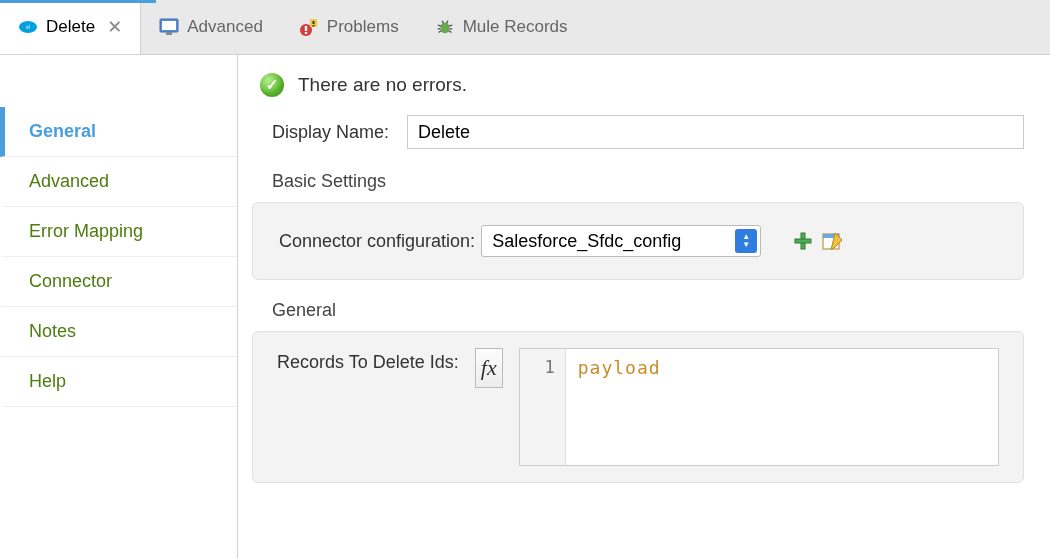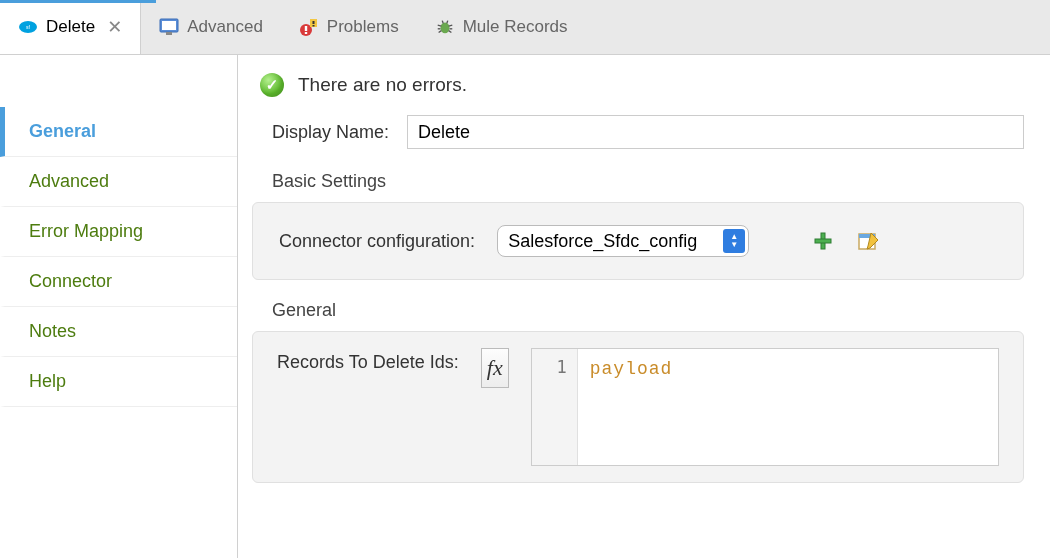--- a/index.html
+++ b/index.html
@@ -29,35 +29,35 @@
     .status-text { font-size: 19px; }
     
     .form-row { display: flex; align-items: center; margin-bottom: 22px; padding-left: 20px; }
     .form-label { font-size: 18px; width: 135px; }
     .form-input { flex: 1; height: 34px; padding: 4px 10px; font-size: 18px; border: 1px solid #ccc; background: #fff; }
     
     .section { margin-bottom: 20px; }
     .section-title { font-size: 18px; color: #444; margin-bottom: 10px; padding-left: 20px; }
     .section-body { background: #f3f3f3; border: 1px solid #e0e0e0; border-radius: 6px; padding: 22px 26px; }
     
-    .config-row { display: flex; align-items: center; gap: 22px; }
+    .config-row { display: flex; align-items: center; gap: 6px; }
     .config-label { font-size: 18px; }
     .select-wrap { position: relative; display: inline-block; }
-    .select { width: 252px; height: 32px; padding: 4px 30px 4px 10px; font-size: 18px; border: 1px solid #bbb; border-radius: 8px; background: #fff; appearance: none; white-space: nowrap; overflow: hidden; text-overflow: ellipsis; }
+    .select { width: 280px; height: 32px; padding: 4px 30px 4px 10px; font-size: 18px; border: 1px solid #bbb; border-radius: 3px; background: #fff; appearance: none; white-space: nowrap; overflow: hidden; text-overflow: ellipsis; }
     .select-arrows { position: absolute; right: 4px; top: 4px; width: 22px; height: 24px; background: #2f7de0; border-radius: 3px; display: flex; flex-direction: column; align-items: center; justify-content: center; color: white; font-size: 8px; line-height: 8px; pointer-events: none; }
     
     .icon-btn { width: 24px; height: 24px; display: flex; align-items: center; justify-content: center; cursor: pointer; }
     
-    .general-body { display: flex; align-items: flex-start; gap: 22px; padding: 16px 24px; background: #f3f3f3; border: 1px solid #e0e0e0; border-radius: 6px; }
+    .general-body { display: flex; align-items: flex-start; gap: 16px; padding: 16px 24px; background: #f3f3f3; border: 1px solid #e0e0e0; border-radius: 6px; }
     .records-label { font-size: 18px; padding-top: 4px; flex-shrink: 0; }
     .fx-btn { width: 28px; height: 40px; border: 1px solid #bbb; background: linear-gradient(#fdfdfd, #ededed); display: flex; align-items: center; justify-content: center; font-style: italic; font-family: serif; font-size: 22px; color: #333; cursor: pointer; flex-shrink: 0; }
     .code-editor { flex: 1; border: 1px solid #ccc; background: #fff; height: 118px; display: flex; }
     .gutter { width: 46px; background: #f4f4f4; border-right: 1px solid #e0e0e0; text-align: right; padding: 8px 10px 0 0; color: #777; font-family: Menlo, monospace; font-size: 17px; }
     .code { flex: 1; padding: 8px 12px 0 12px; font-family: Menlo, monospace; font-size: 18px; letter-spacing: 1px; }
-    .kw { color: #c98c2a; font-family: Liberation Mono, monospace; }
+    .kw { color: #c98c2a; }
   </style>
 </head>
 <body>
 
 <div class="tab-bar">
   <div class="tab active">
     <span class="tab-icon">
       <svg width="20" height="14" viewBox="0 0 20 14">
           <ellipse cx="10" cy="7" rx="9" ry="6" fill="#00a1e0"></ellipse>
           <text x="10" y="9" text-anchor="middle" font-size="5" fill="white" font-family="Arial">sf</text>

